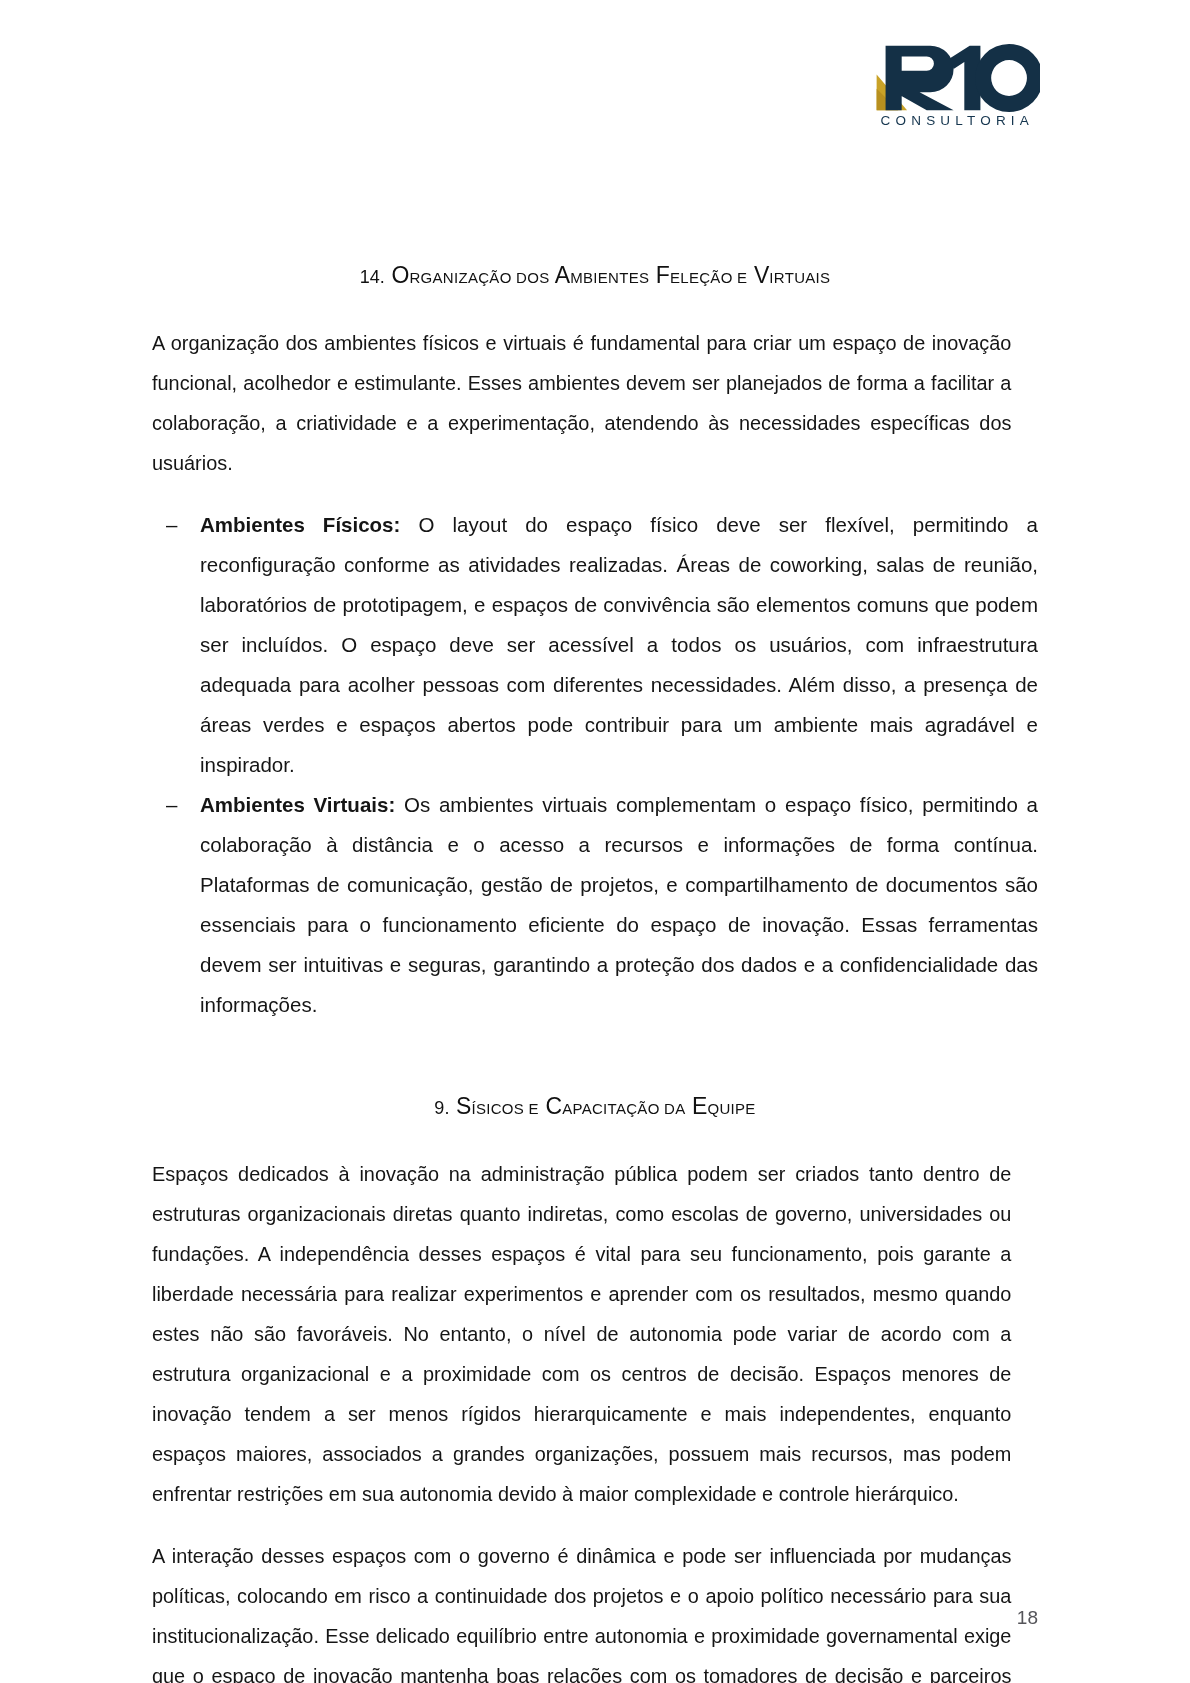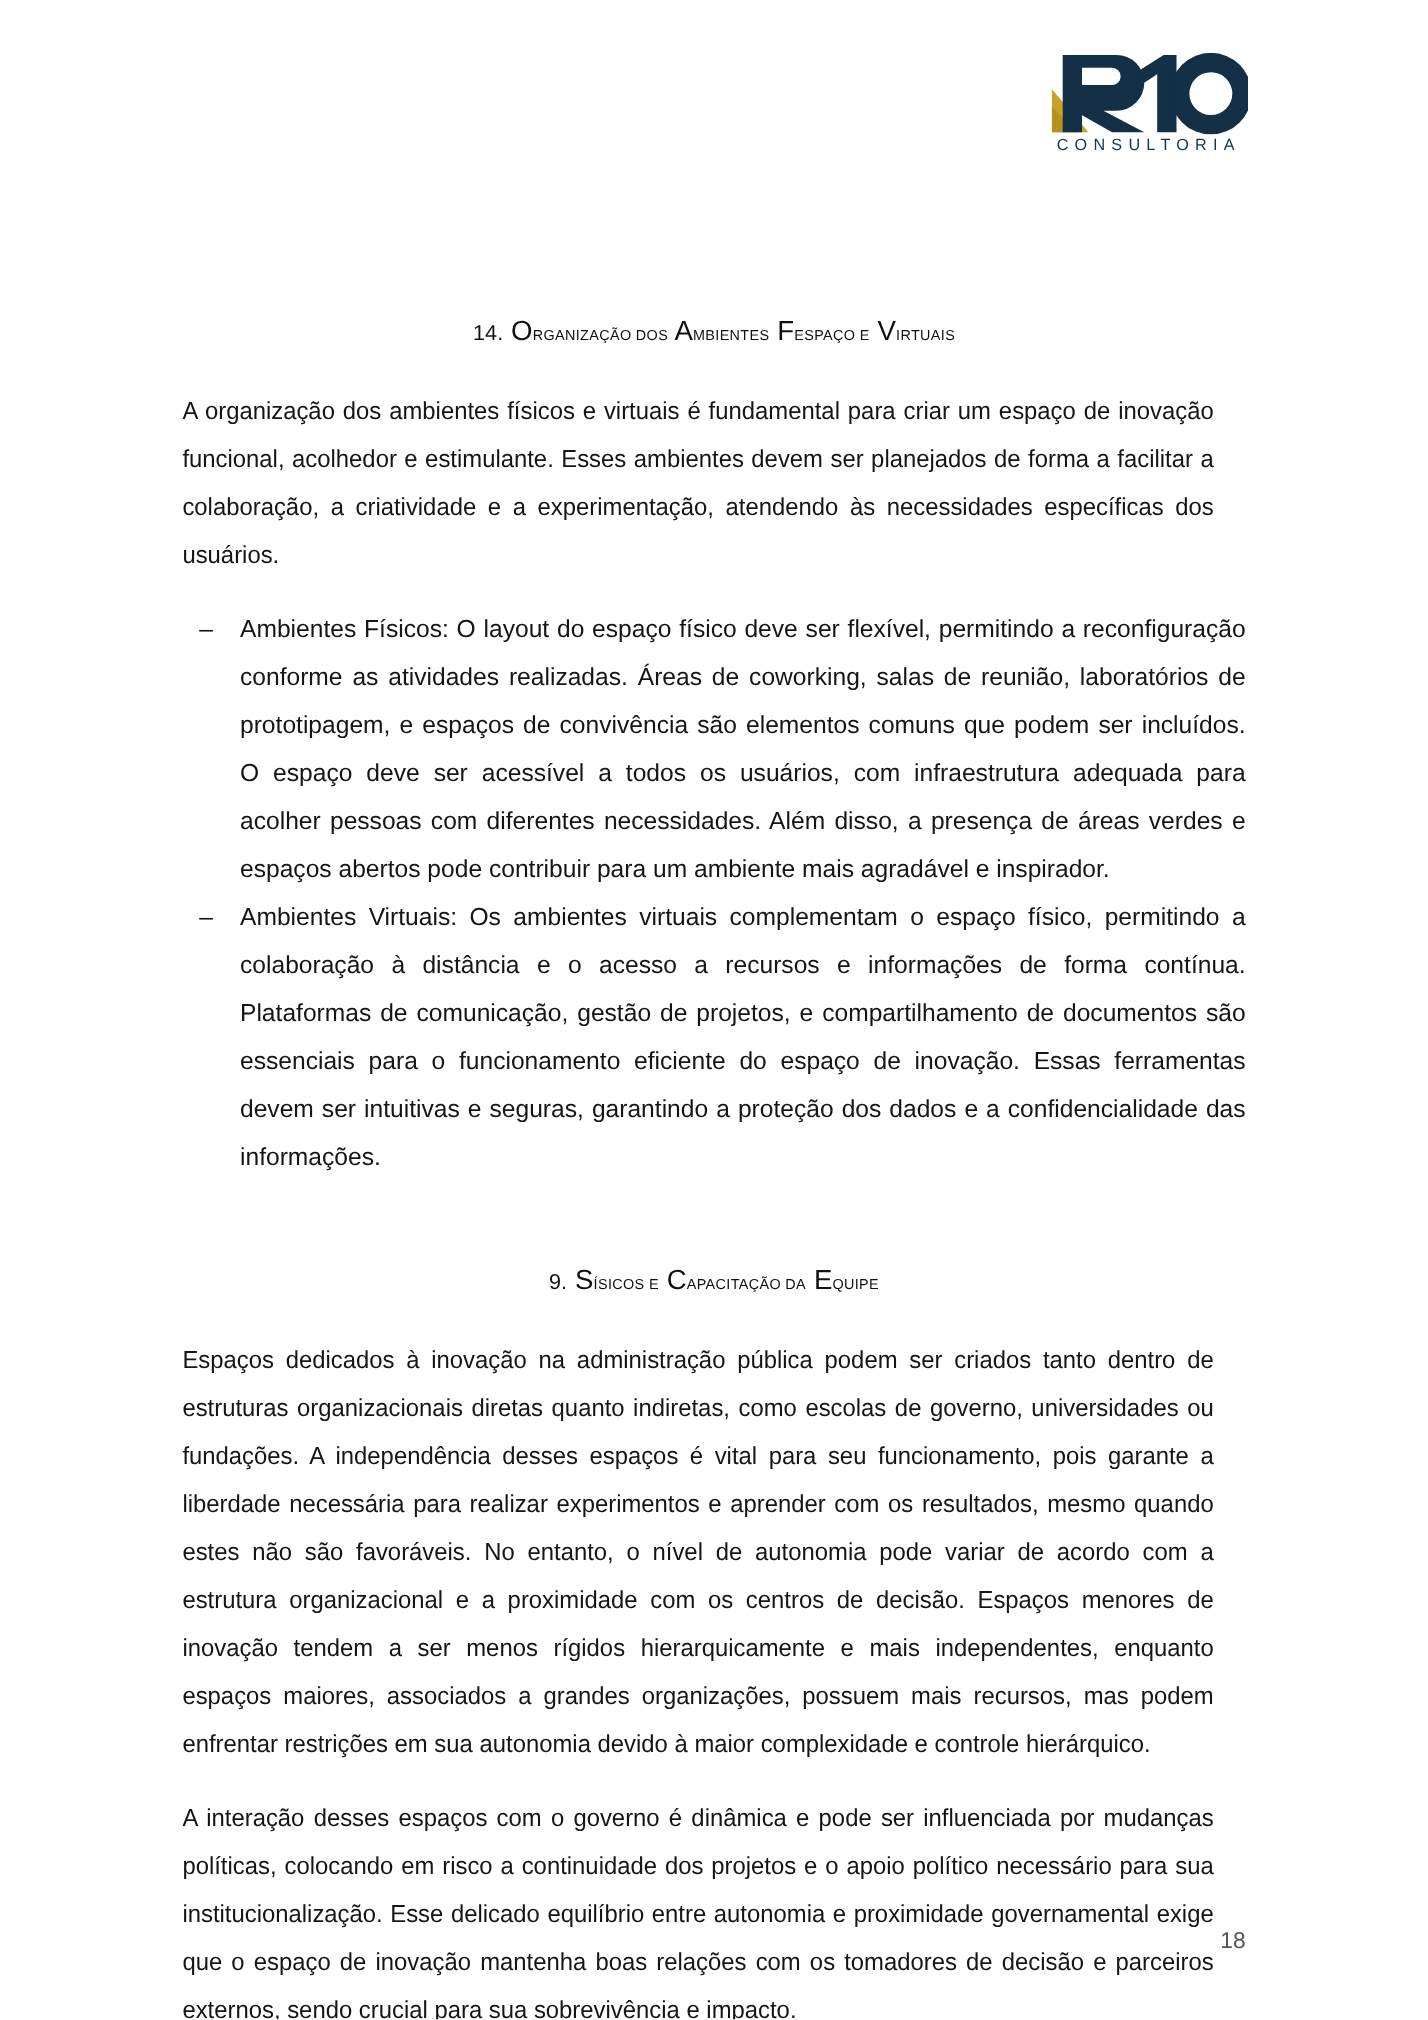--- a/index.html
+++ b/index.html
@@ -78,21 +78,21 @@
     font-family: "Liberation Sans Narrow", "Liberation Sans", sans-serif;
     font-size: 23px;
     font-weight: 400;
     color: #111111;
     margin: 30px 0 34px 0;
     letter-spacing: 0.1px;
   }
   .section-heading .num { font-size: 18px; }
   .section-heading .cap { font-size: 23px; }
   .section-heading .sc {
-    font-size: 12px;
+    font-size: 15px;
     letter-spacing: 0.3px;
   }
 
   p.body {
     font-family: "Liberation Sans Narrow", "Liberation Sans", sans-serif;
     font-size: 20.5px;
     line-height: 40px;
     text-align: justify;
     text-justify: inter-word;
     margin: 0 0 22px 0;
@@ -118,21 +118,21 @@
   }
   ul.dashlist li .dash {
     position: absolute;
     left: 14px;
     top: 0;
     font-size: 20.5px;
     line-height: 40px;
     color: #151515;
   }
   ul.dashlist li .lead {
-    font-weight: normal;
+    font-weight: bold;
   }
 
   .gap-lg { height: 34px; }
 
   
   .page-number {
     position: absolute;
     bottom: 54px;
     right: 152px;
     font-family: "Liberation Sans Narrow", "Liberation Sans", sans-serif;
@@ -163,21 +163,21 @@
     <div class="logo-sub">CONSULTORIA</div>
   </div>
 
 
   <div class="content">
 
     <div class="section-heading">
       <span class="num">14.</span>
       <span class="cap">O</span><span class="sc">RGANIZAÇÃO DOS</span>
       <span class="cap">A</span><span class="sc">MBIENTES</span>
-      <span class="cap">F</span><span class="sc">ESPAÇO E</span>
+      <span class="cap">F</span><span class="sc">ELEÇÃO E</span>
       <span class="cap">V</span><span class="sc">IRTUAIS</span>
     </div>
 
     <p class="body">A organização dos ambientes físicos e virtuais é fundamental para criar um espaço de inovação funcional, acolhedor e estimulante. Esses ambientes devem ser planejados de forma a facilitar a colaboração, a criatividade e a experimentação, atendendo às necessidades específicas dos usuários.</p>
 
     <ul class="dashlist">
       <li>
         <span class="dash">–</span>
         <span class="lead">Ambientes Físicos:</span><span> O layout do espaço físico deve ser flexível, permitindo a reconfiguração conforme as atividades realizadas. Áreas de coworking, salas de reunião, laboratórios de prototipagem, e espaços de convivência são elementos comuns que podem ser incluídos. O espaço deve ser acessível a todos os usuários, com infraestrutura adequada para acolher pessoas com diferentes necessidades. Além disso, a presença de áreas verdes e espaços abertos pode contribuir para um ambiente mais agradável e inspirador.</span>
       </li>

